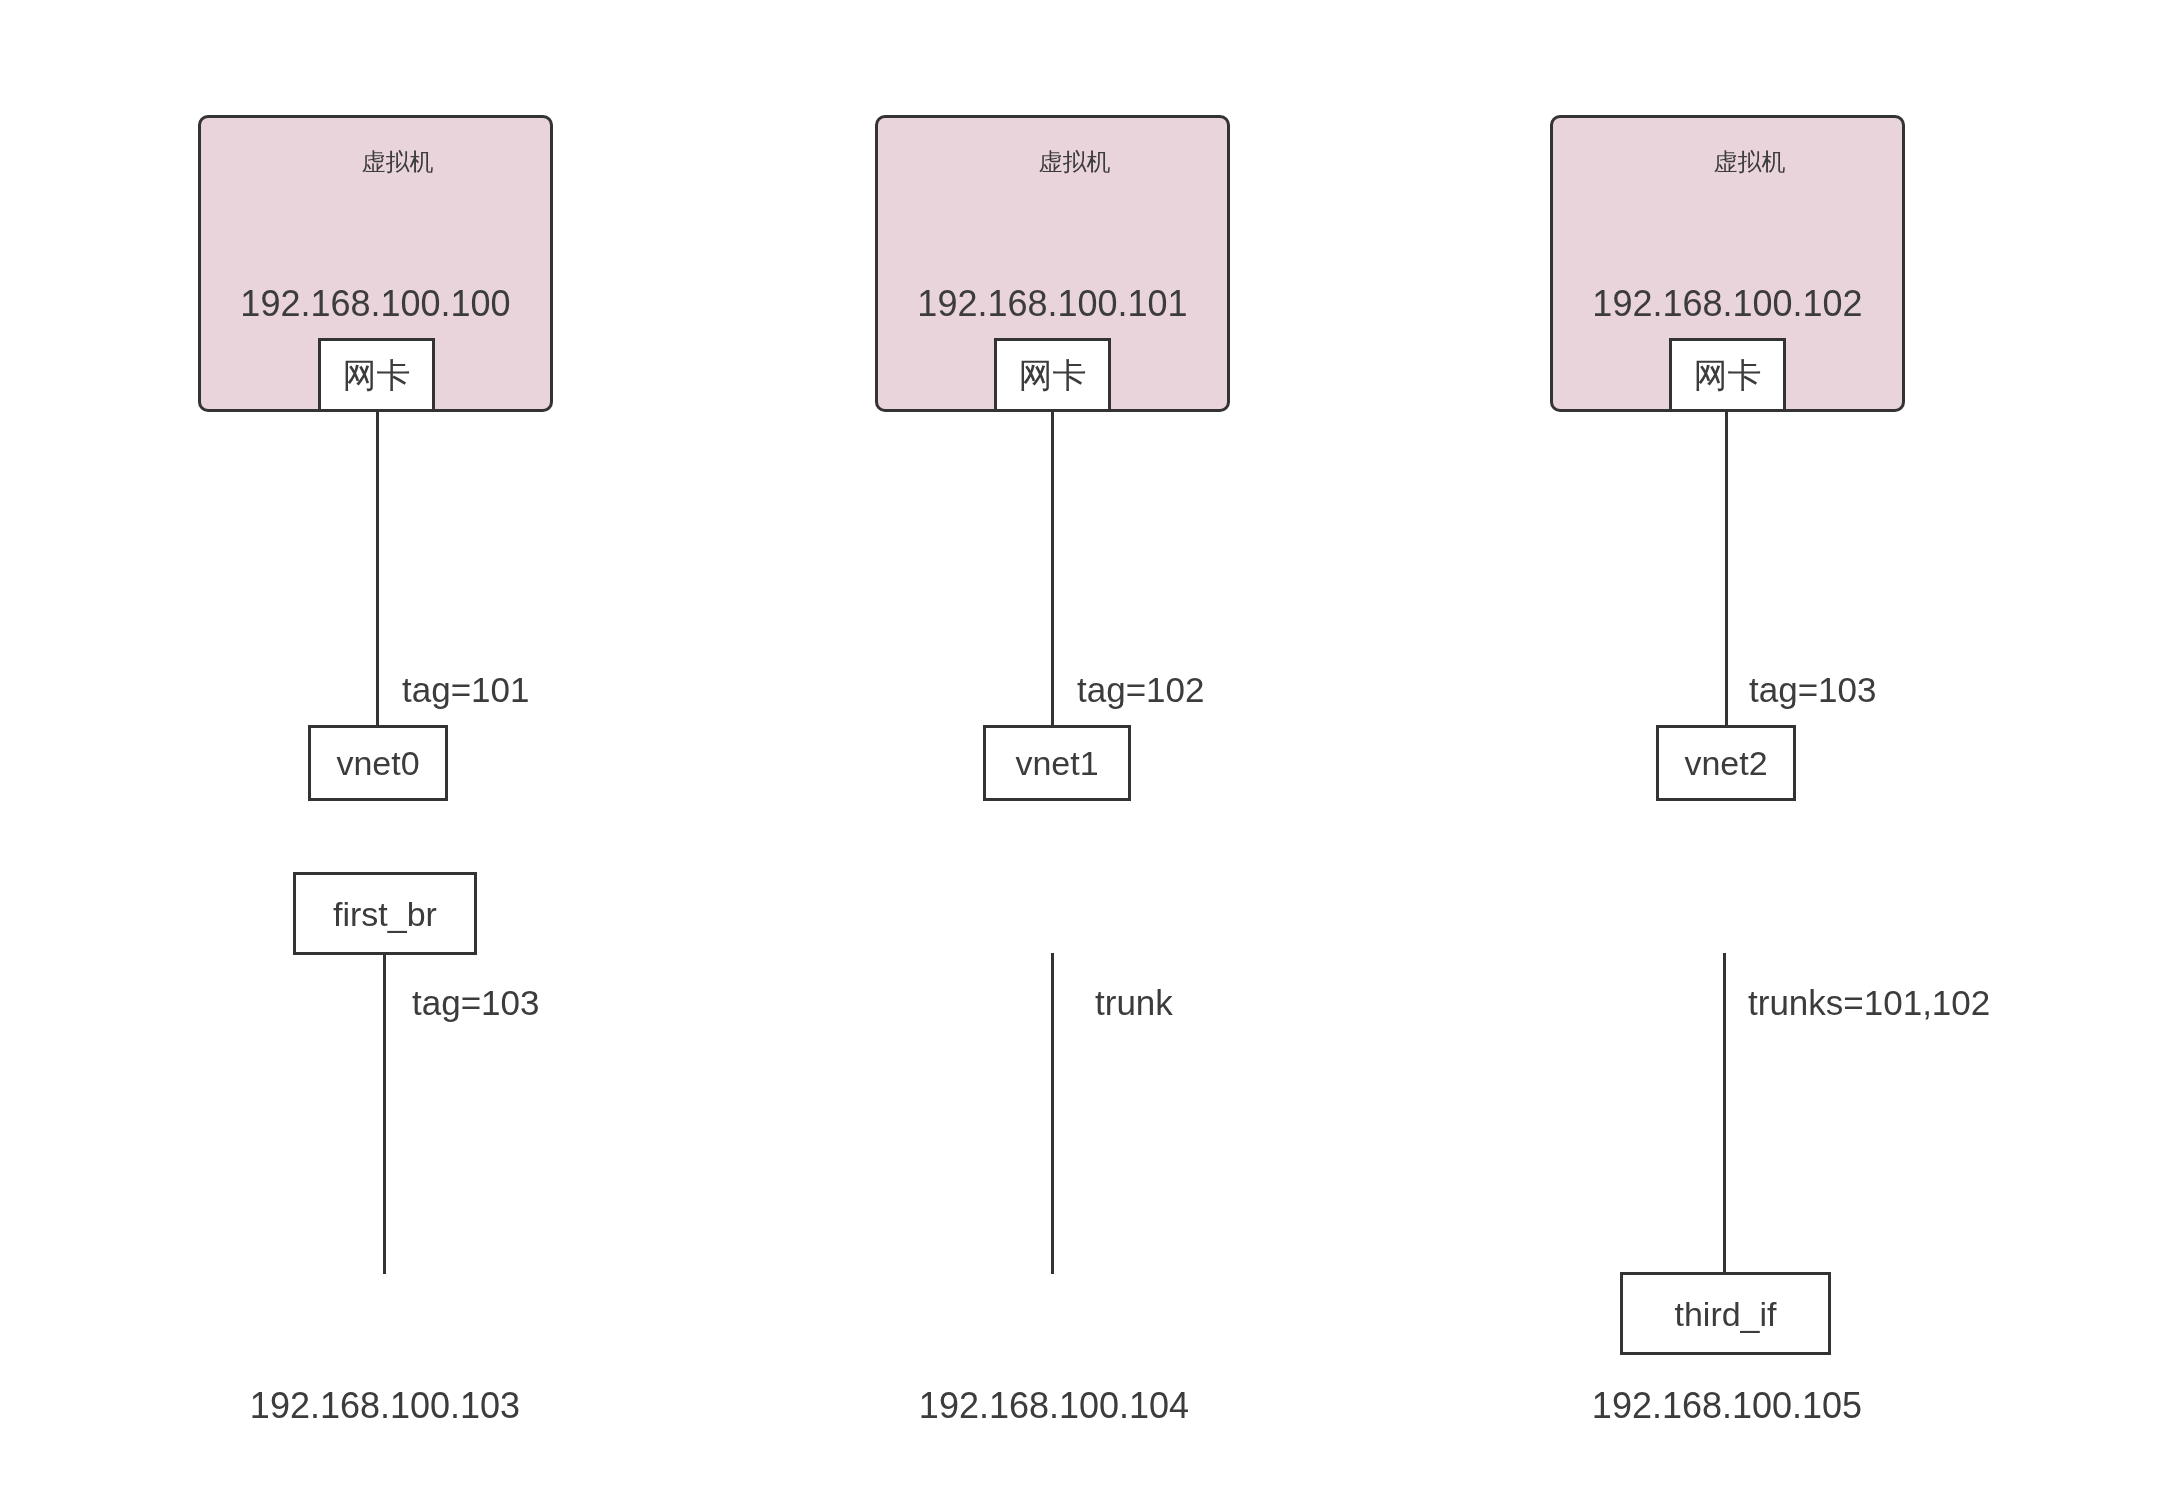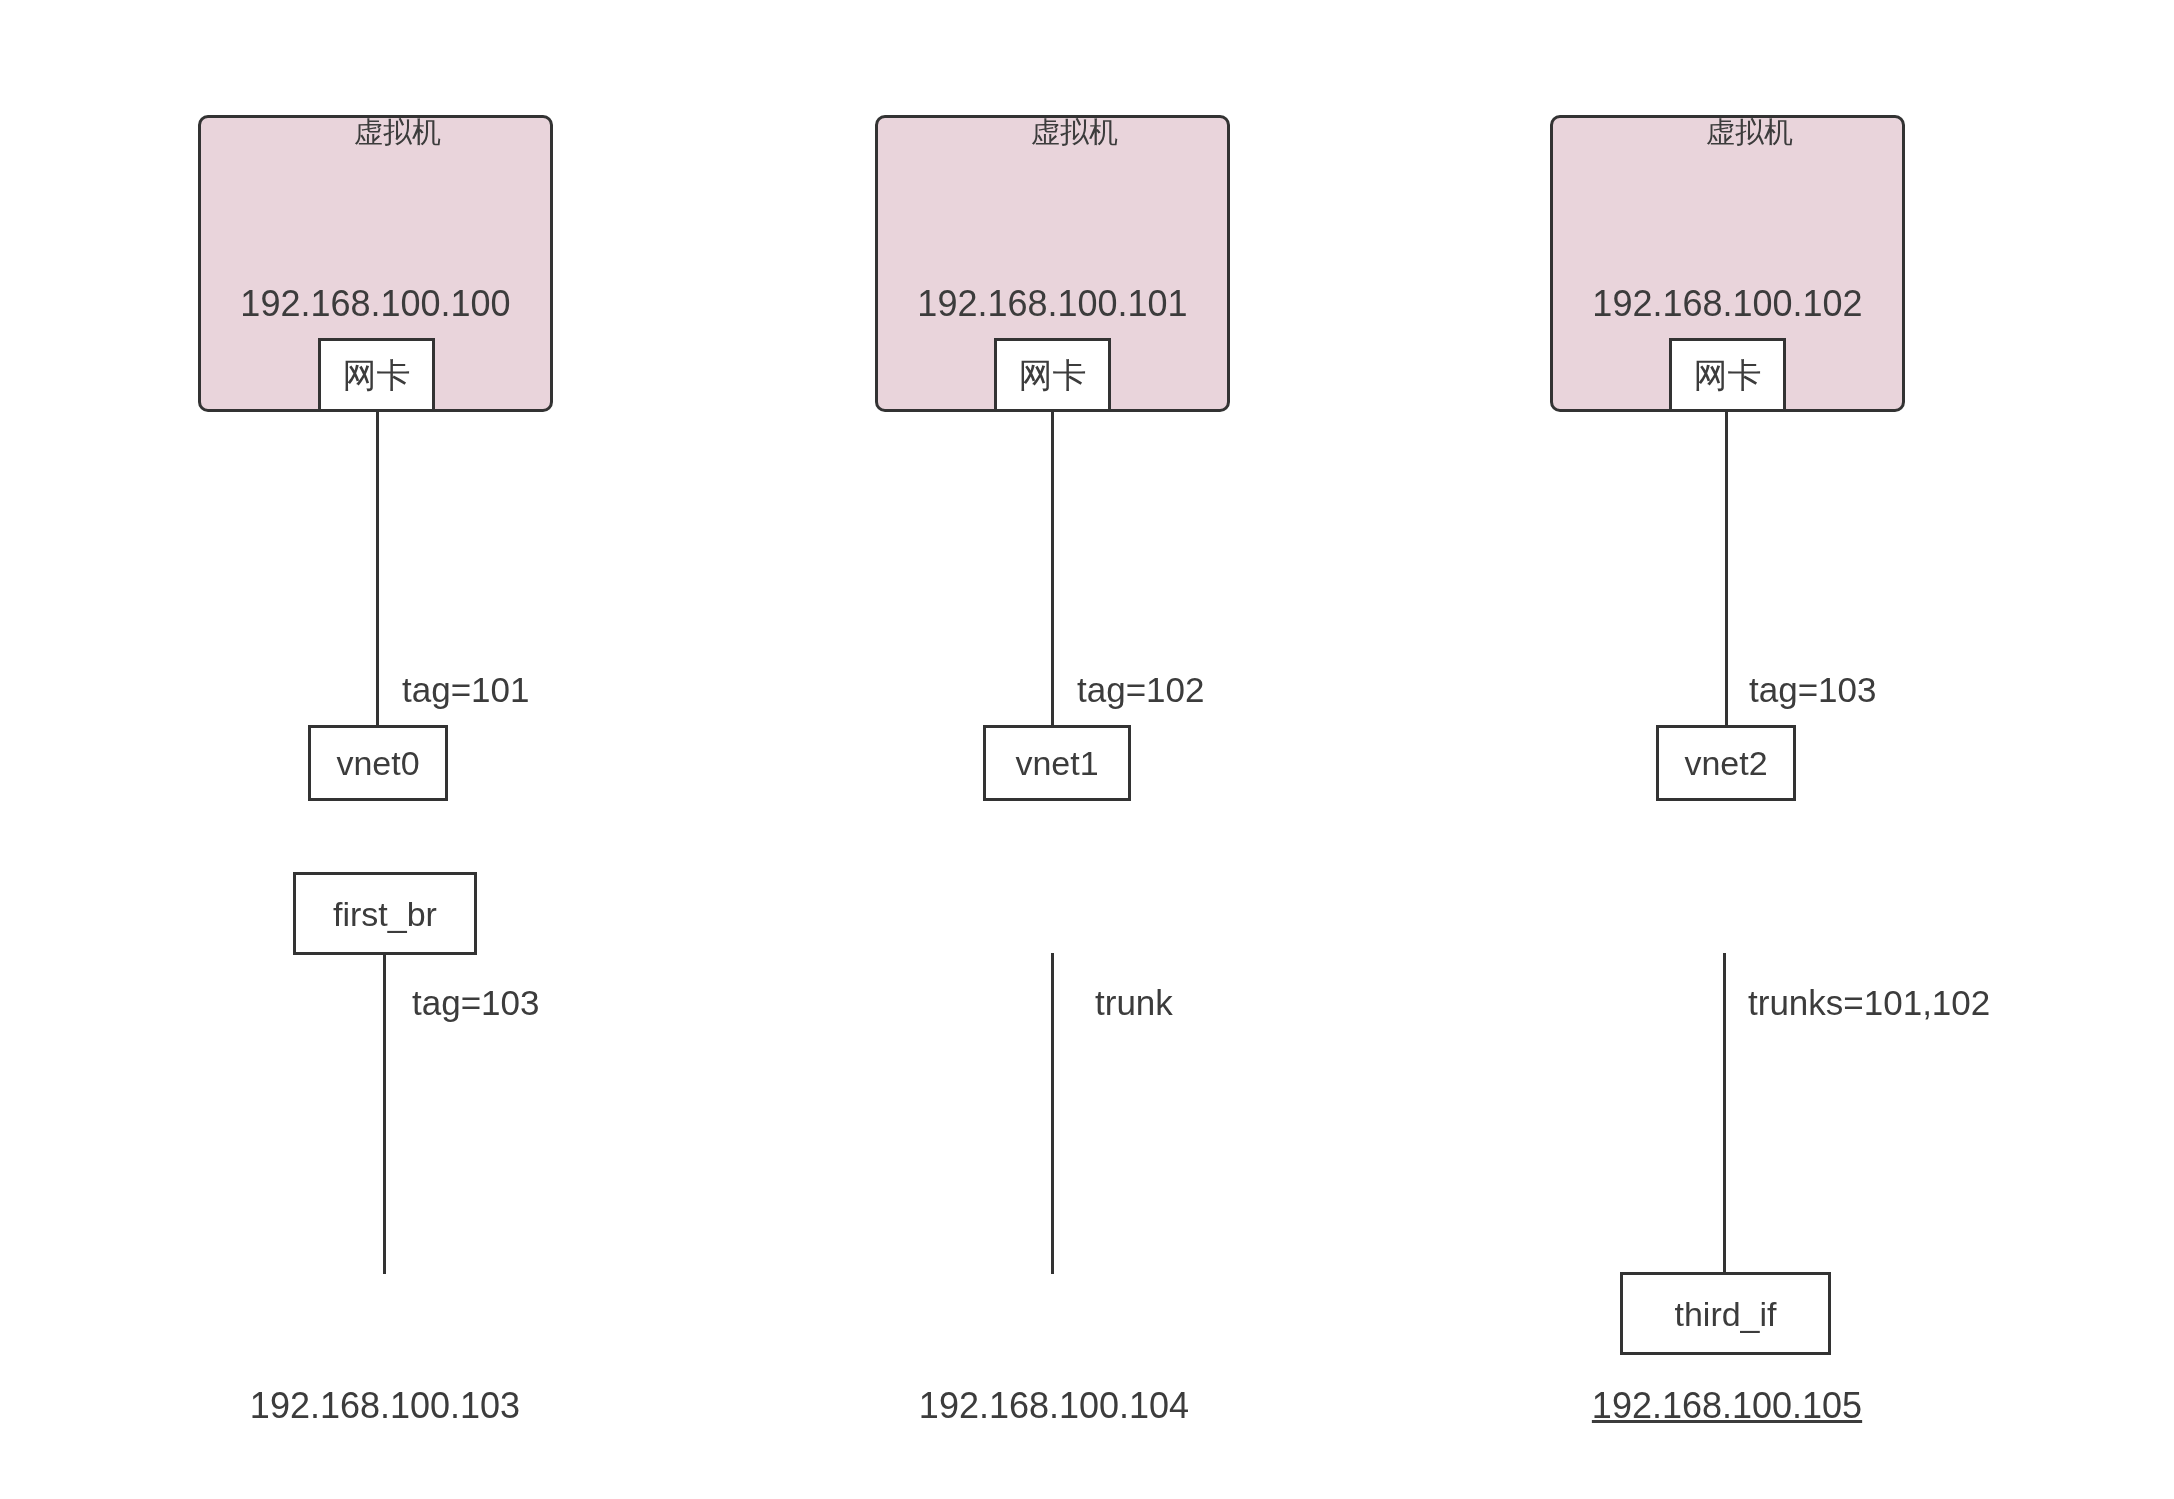--- a/index.html
+++ b/index.html
@@ -22,22 +22,22 @@
     background:#ffffff;
     display:flex;align-items:center;justify-content:center;
     font-size:34px;line-height:1;white-space:nowrap;
   }
   .vm{
     background:var(--pink);
     border-radius:10px;
     display:block;
   }
   .vm-title{
-    position:absolute;left:0;right:0;top:0;
-    text-align:center;font-size:29px;padding-left:44px;
+    position:absolute;left:0;right:0;top:32px;
+    text-align:center;font-size:24px;padding-left:44px;
   }
   .vm-ip{
     position:absolute;left:0;right:0;top:168px;
     text-align:center;font-size:36px;
   }
   .nic{z-index:3;}
   .vnet{z-index:3;}
   .portbox{z-index:3;}
   .bar{z-index:2;font-size:34px;}
   .vline{
@@ -102,16 +102,16 @@
   <div class="vline" style="left:1725px;top:410px;height:317px;"></div>
   <div class="lbl" style="left:1749px;top:672px;">tag=103</div>
   <div class="box vnet" style="left:1656px;top:725px;width:140px;height:76px;">
     <span>vnet2</span>
   </div>
   <div class="vline" style="left:1723px;top:953px;height:321px;"></div>
   <div class="lbl" style="left:1748px;top:985px;">trunks=101,102</div>
   <div class="box portbox" style="left:1620px;top:1272px;width:211px;height:83px;">
     <span>third_if</span>
   </div>
-  <div class="ip-lbl" style="left:1727px;top:1388px;text-decoration:underline;">192.168.100.105</div>
+  <div class="ip-lbl" style="left:1727px;top:1388px;">192.168.100.105</div>
 
 
 </div>
 
 </body></html>

